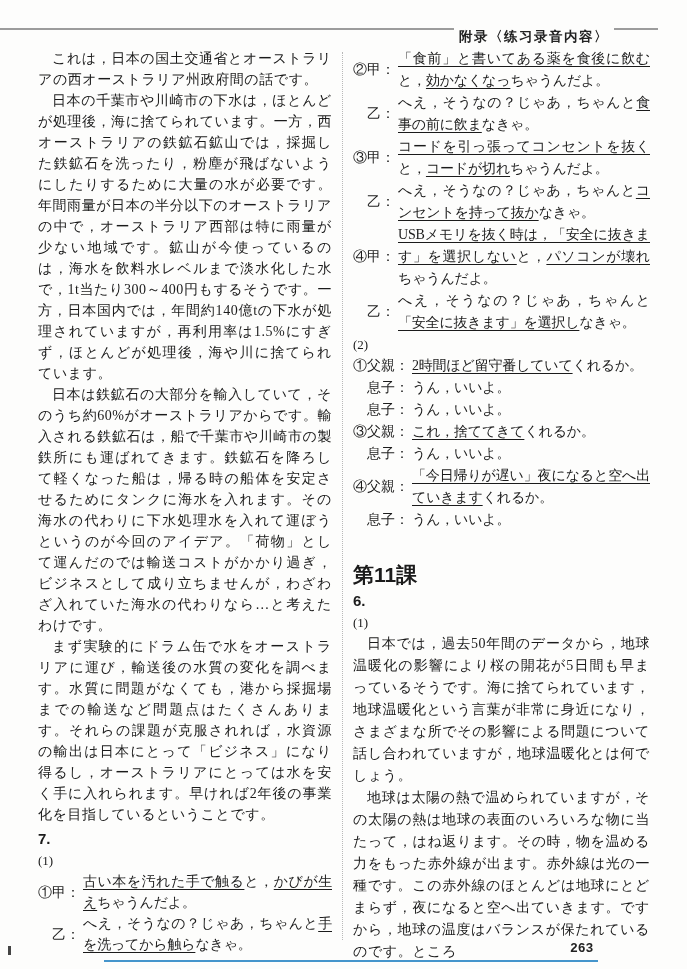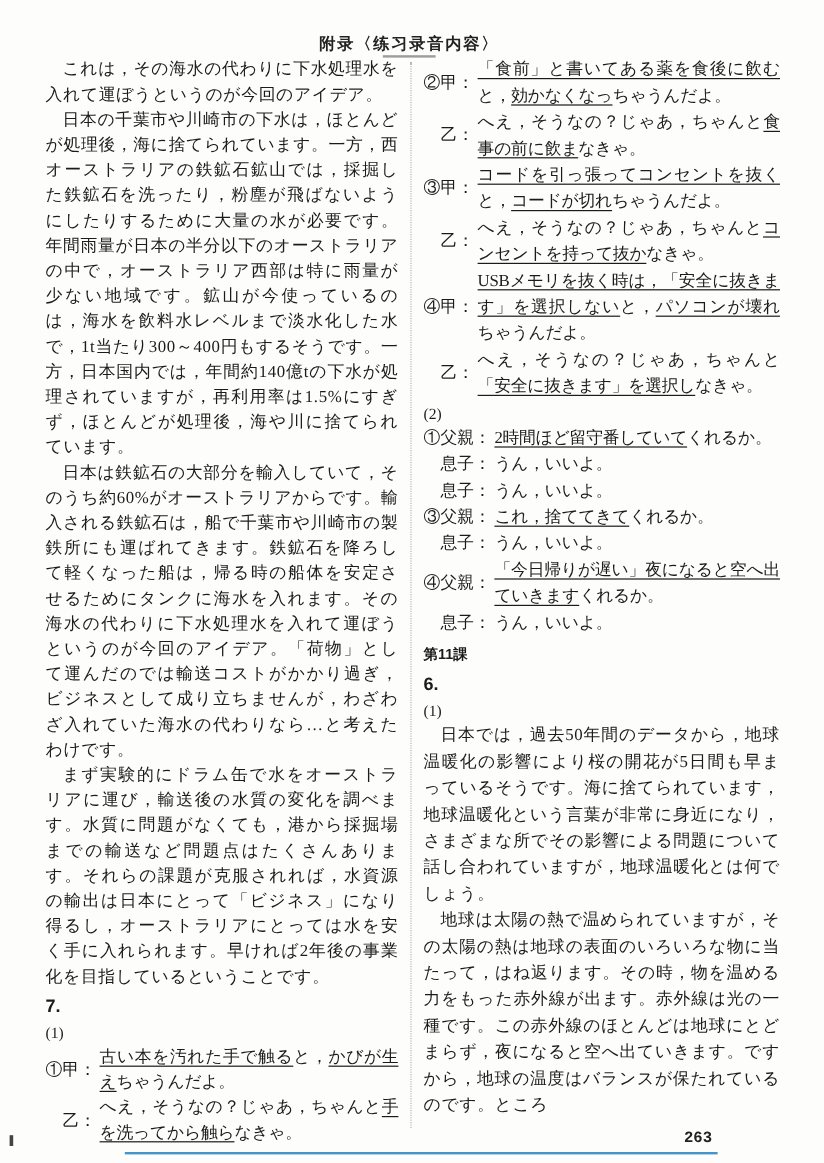--- a/index.html
+++ b/index.html
@@ -5,38 +5,38 @@
   html,body{margin:0;padding:0;}
   body{
     width:687px;height:969px;position:relative;overflow:hidden;
     background:#ffffff;
     font-family:"Liberation Serif","DejaVu Serif",serif;
     color:#1b1b1b;
   }
   .page{position:absolute;inset:0;background:#fdfdfc;}
 
   
-  .hdr{position:absolute;top:28px;left:12px;width:658px;display:flex;align-items:center;flex-direction:column;}
+  .hdr{position:absolute;top:28px;left:0;width:658px;display:flex;align-items:flex-start;}
   .hline{height:2px;background:#9c9c9c;}
   .hline.long{flex:1;}
   .hline.short{width:44px;}
   .htitle{padding:0 5px;font-weight:bold;font-size:13.5px;letter-spacing:1.5px;white-space:nowrap;color:#222;}
 
   
   .divider{position:absolute;left:342px;top:52px;height:888px;width:0;border-left:1px dotted #b8b8b8;}
 
   
   .col{position:absolute;top:48px;font-size:14px;text-align:justify;}
   .col.left{left:38px;width:294px;line-height:21px;}
   .col.right{left:353px;width:297px;line-height:22px;}
   .col p{margin:0;text-indent:1em;letter-spacing:0.55px;}
 
   .secnum{font-family:"Liberation Sans","DejaVu Sans",sans-serif;font-weight:bold;font-size:15px;margin-top:3px;line-height:22px;}
   .partlabel{font-size:13px;line-height:21px;}
-  .lesson{font-family:"Liberation Sans","DejaVu Sans",sans-serif;font-weight:bold;font-size:12px;margin-top:2px;line-height:24px;}
+  .lesson{font-family:"Liberation Sans","DejaVu Sans",sans-serif;font-weight:bold;font-size:21px;margin-top:32px;line-height:24px;}
 
   
   .dline{display:flex;text-align:justify;align-items:center;}
   .dline.ind{padding-left:14px;}
   .dlabel{white-space:nowrap;padding-right:3px;}
   .dcontent{flex:1;letter-spacing:-0.2px;}
   .u{text-decoration:underline;text-underline-offset:3px;text-decoration-thickness:1px;}
 
   
   .pagenum{position:absolute;left:570px;top:941px;width:46px;height:13px;overflow:hidden;
@@ -56,21 +56,21 @@
   <div class="hdr">
     <span class="hline long"></span>
     <span class="htitle">附录〈练习录音内容〉</span>
     <span class="hline short"></span>
   </div>
 
   <div class="divider"></div>
 
   <div class="col left">
     <div>
-        <p>これは，その海水の代わりに下水処理水を入れて運ぼうというのが今回のアイデア。</p>
+        <p>これは，日本の国土交通省とオーストラリアの西オーストラリア州政府間の話です。</p>
         <p>日本の千葉市や川崎市の下水は，ほとんどが処理後，海に捨てられています。一方，西オーストラリアの鉄鉱石鉱山では，採掘した鉄鉱石を洗ったり，粉塵が飛ばないようにしたりするために大量の水が必要です。年間雨量が日本の半分以下のオーストラリアの中で，オーストラリア西部は特に雨量が少ない地域です。鉱山が今使っているのは，海水を飲料水レベルまで淡水化した水で，1t当たり300～400円もするそうです。一方，日本国内では，年間約140億tの下水が処理されていますが，再利用率は1.5%にすぎず，ほとんどが処理後，海や川に捨てられています。</p>
         <p>日本は鉄鉱石の大部分を輸入していて，そのうち約60%がオーストラリアからです。輸入される鉄鉱石は，船で千葉市や川崎市の製鉄所にも運ばれてきます。鉄鉱石を降ろして軽くなった船は，帰る時の船体を安定させるためにタンクに海水を入れます。その海水の代わりに下水処理水を入れて運ぼうというのが今回のアイデア。「荷物」として運んだのでは輸送コストがかかり過ぎ，ビジネスとして成り立ちませんが，わざわざ入れていた海水の代わりなら…と考えたわけです。</p>
         <p>まず実験的にドラム缶で水をオーストラリアに運び，輸送後の水質の変化を調べます。水質に問題がなくても，港から採掘場までの輸送など問題点はたくさんあります。それらの課題が克服されれば，水資源の輸出は日本にとって「ビジネス」になり得るし，オーストラリアにとっては水を安く手に入れられます。早ければ2年後の事業化を目指しているということです。</p>
       </div>
     <div class="secnum">7.</div>
     <div class="partlabel">(1)</div>
     <div>
         <div class="dline">
           <span class="dlabel">①甲：</span>
           <span class="dcontent"><span class="u">古い本を汚れた手で触る</span><span>と，</span><span class="u">かびが生え</span><span>ちゃうんだよ。</span></span>

